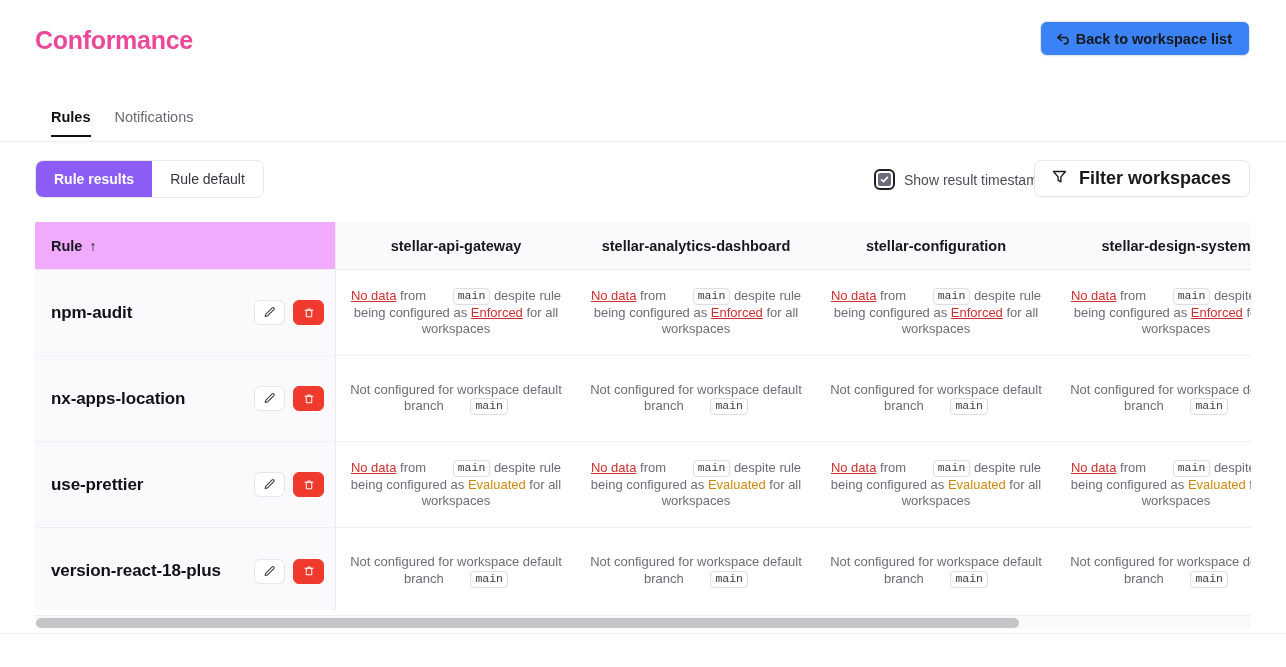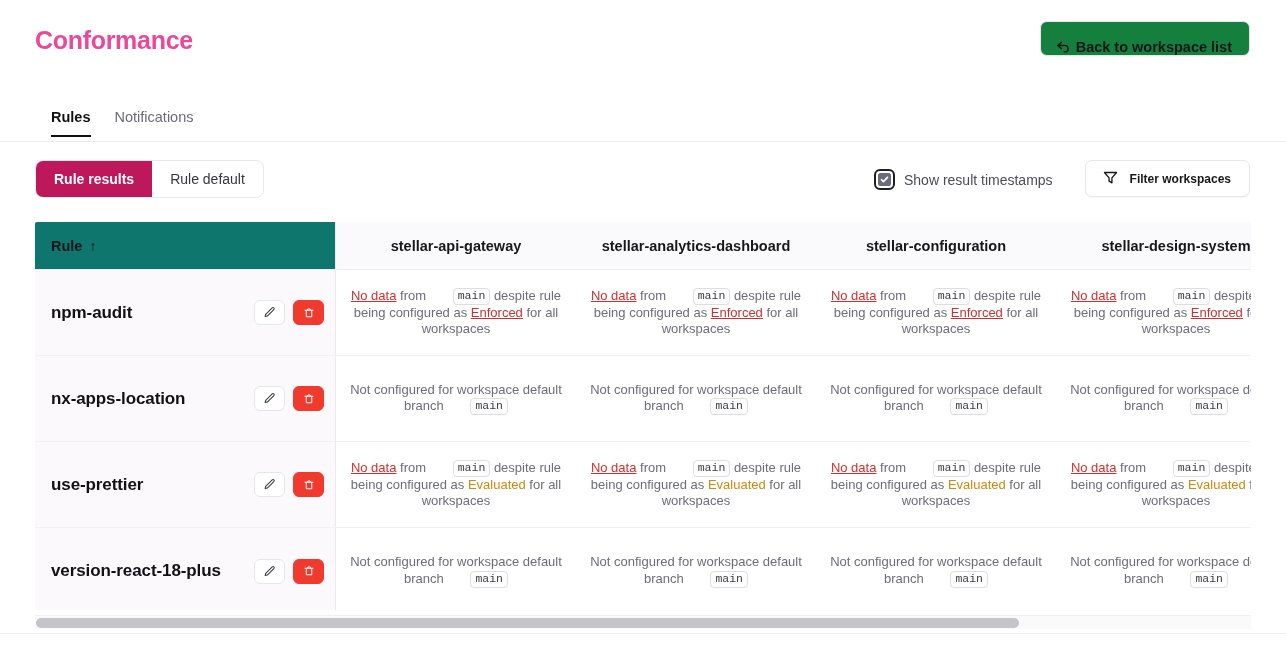--- a/index.html
+++ b/index.html
@@ -31,24 +31,24 @@
     font-weight: 700;
     color: #ec4899;
     letter-spacing: -0.3px;
     line-height: 30px;
   }
   .back-button {
     position: absolute;
     right: 36px; top: 21px;
     height: 35px;
     display: flex;
-    align-items: flex-end;
+    align-items: center;
     gap: 4px;
     padding: 0 17px 0 14px;
-    background: #15803d;
+    background: #3b82f6;
     border: 1px solid #e6e6eb;
     border-radius: 7px;
     font-size: 14.5px;
     font-weight: 700;
     color: #18181b;
     cursor: pointer;
     box-shadow: 0 1px 1px rgba(16,16,24,0.035);
   }
   .back-button .ico { display: flex; align-items: center; }
 
@@ -111,21 +111,21 @@
     padding: 0 18px;
     font-size: 14px;
     font-family: inherit;
     color: #36363e;
     background: #ffffff;
     border: none;
     cursor: pointer;
     white-space: nowrap;
   }
   .seg-btn.active {
-    background: #be185d;
+    background: #8b5cf6;
     color: #ffffff;
     font-weight: 700;
   }
 
   .checkbox-wrap {
     position: absolute;
     left: 874px; top: 9px;
     display: flex;
     align-items: center;
     gap: 9px;
@@ -161,21 +161,21 @@
     position: absolute;
     right: 36px; top: 0;
     height: 37px;
     display: flex;
     align-items: center;
     gap: 11px;
     padding: 0 18px 0 16px;
     background: #ffffff;
     border: 1px solid #e6e6eb;
     border-radius: 7px;
-    font-size: 12px;
+    font-size: 18px;
     font-weight: 700;
     color: #18181b;
     cursor: pointer;
     box-shadow: 0 1px 1px rgba(16,16,24,0.03);
   }
 
   
   .table-viewport {
     position: absolute;
     left: 35px; top: 222px;
@@ -200,21 +200,21 @@
     align-items: center;
     font-size: 14.5px;
     font-weight: 700;
     color: #17171c;
     flex: none;
     white-space: nowrap;
   }
   .th-rule {
     width: 301px;
     padding-left: 16px;
-    background: #0f766e;
+    background: #f0abfc;
     border-right: 1px solid #eceaf0;
   }
   .th-ws {
     width: 240px;
     justify-content: center;
     padding: 0 8px;
   }
   .sort-arrow { margin-left: 7px; font-size: 14px; font-weight: 400; }
 
   .tbody { position: relative; }

